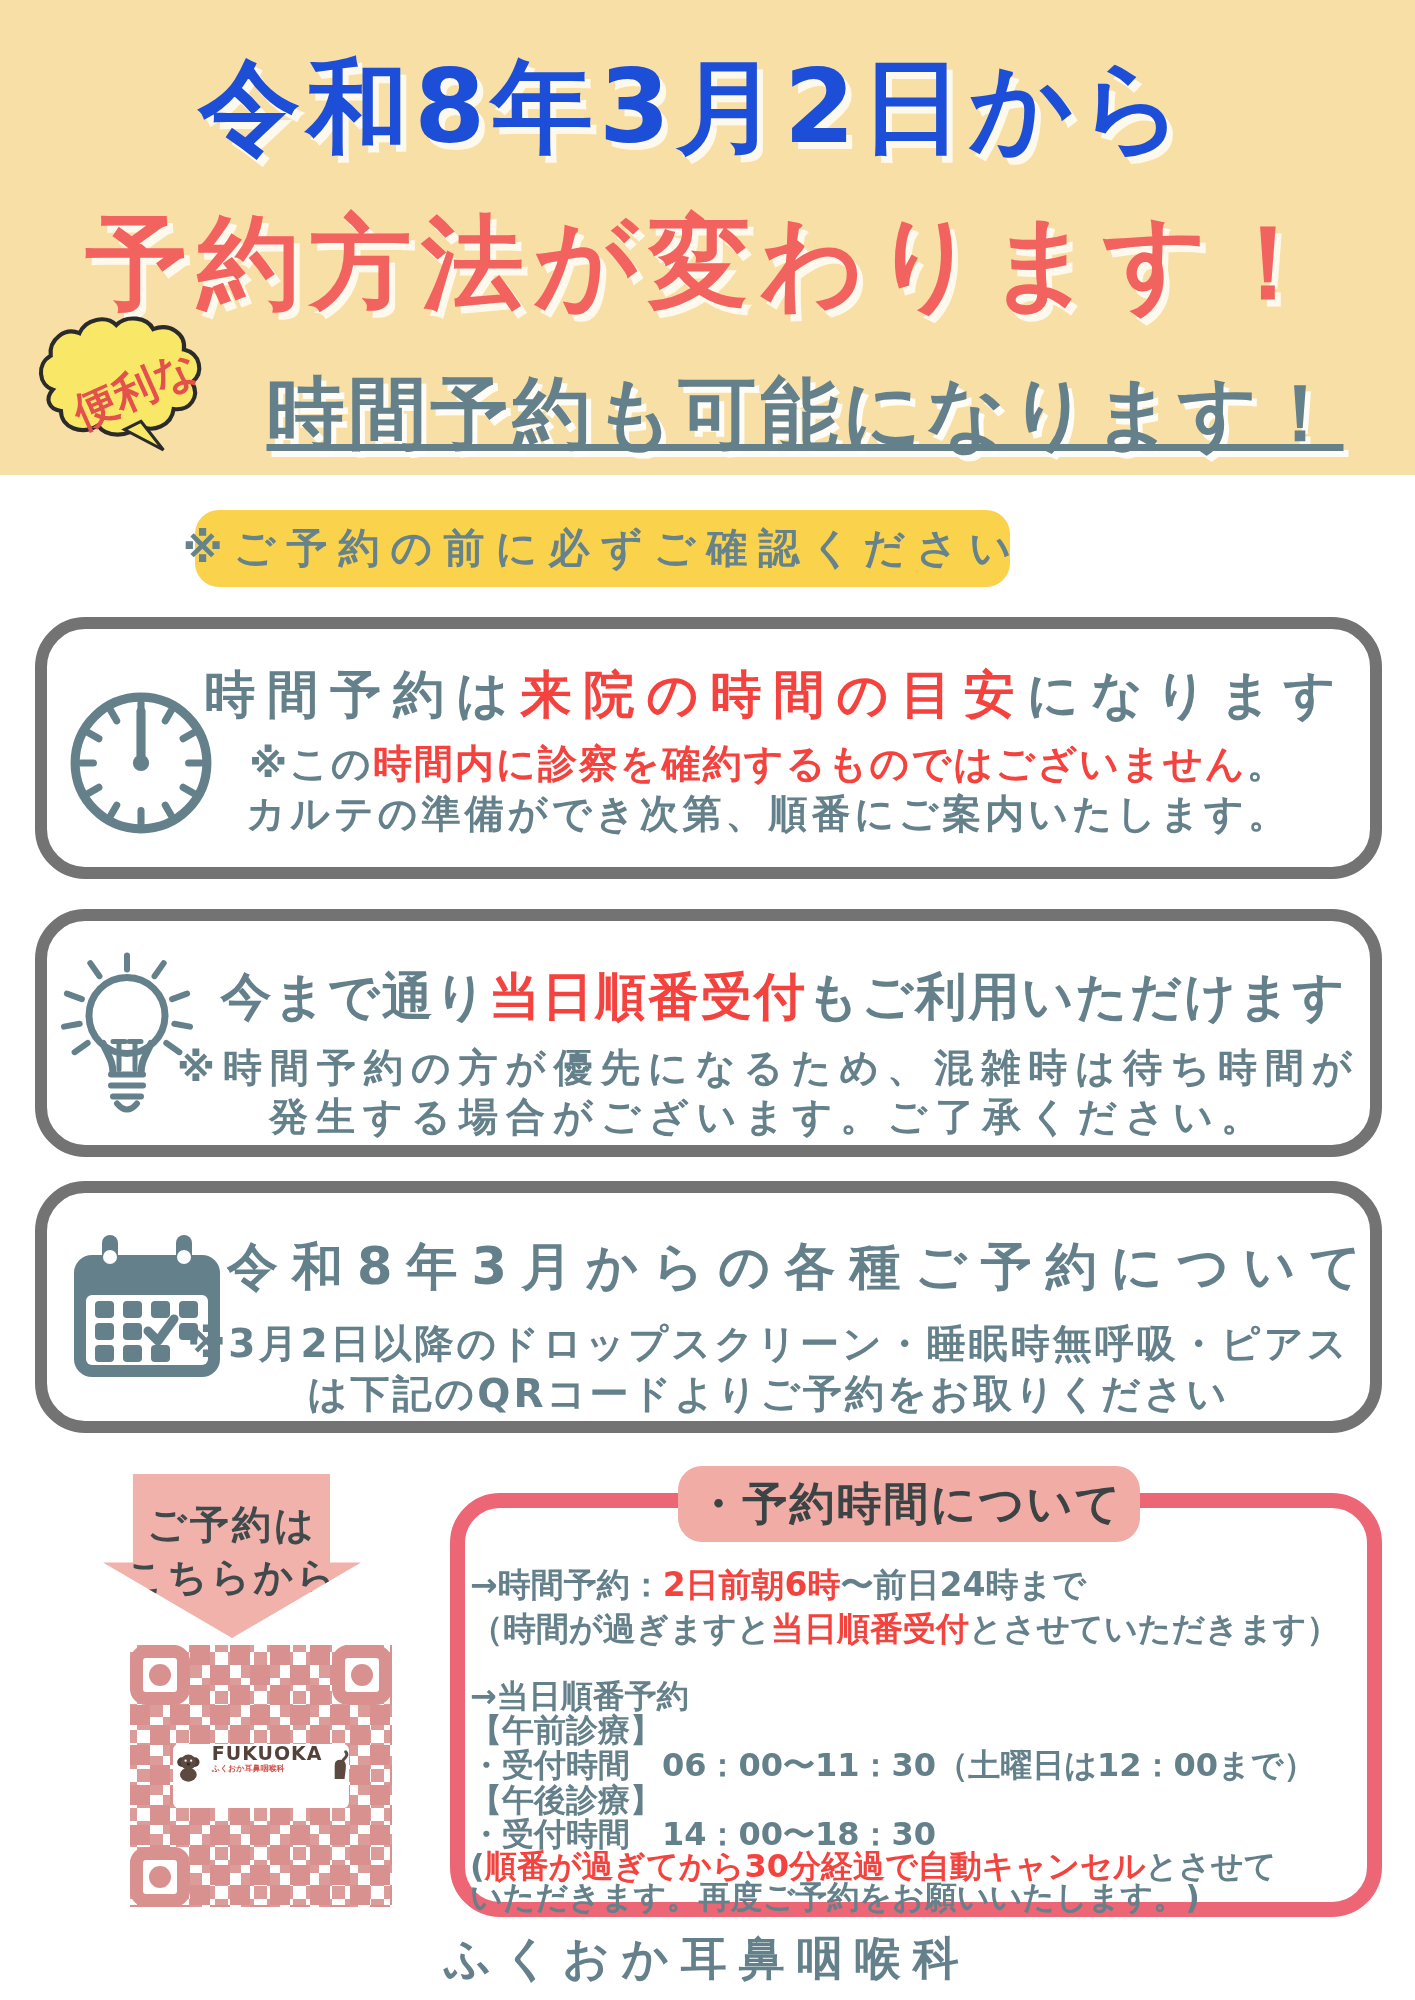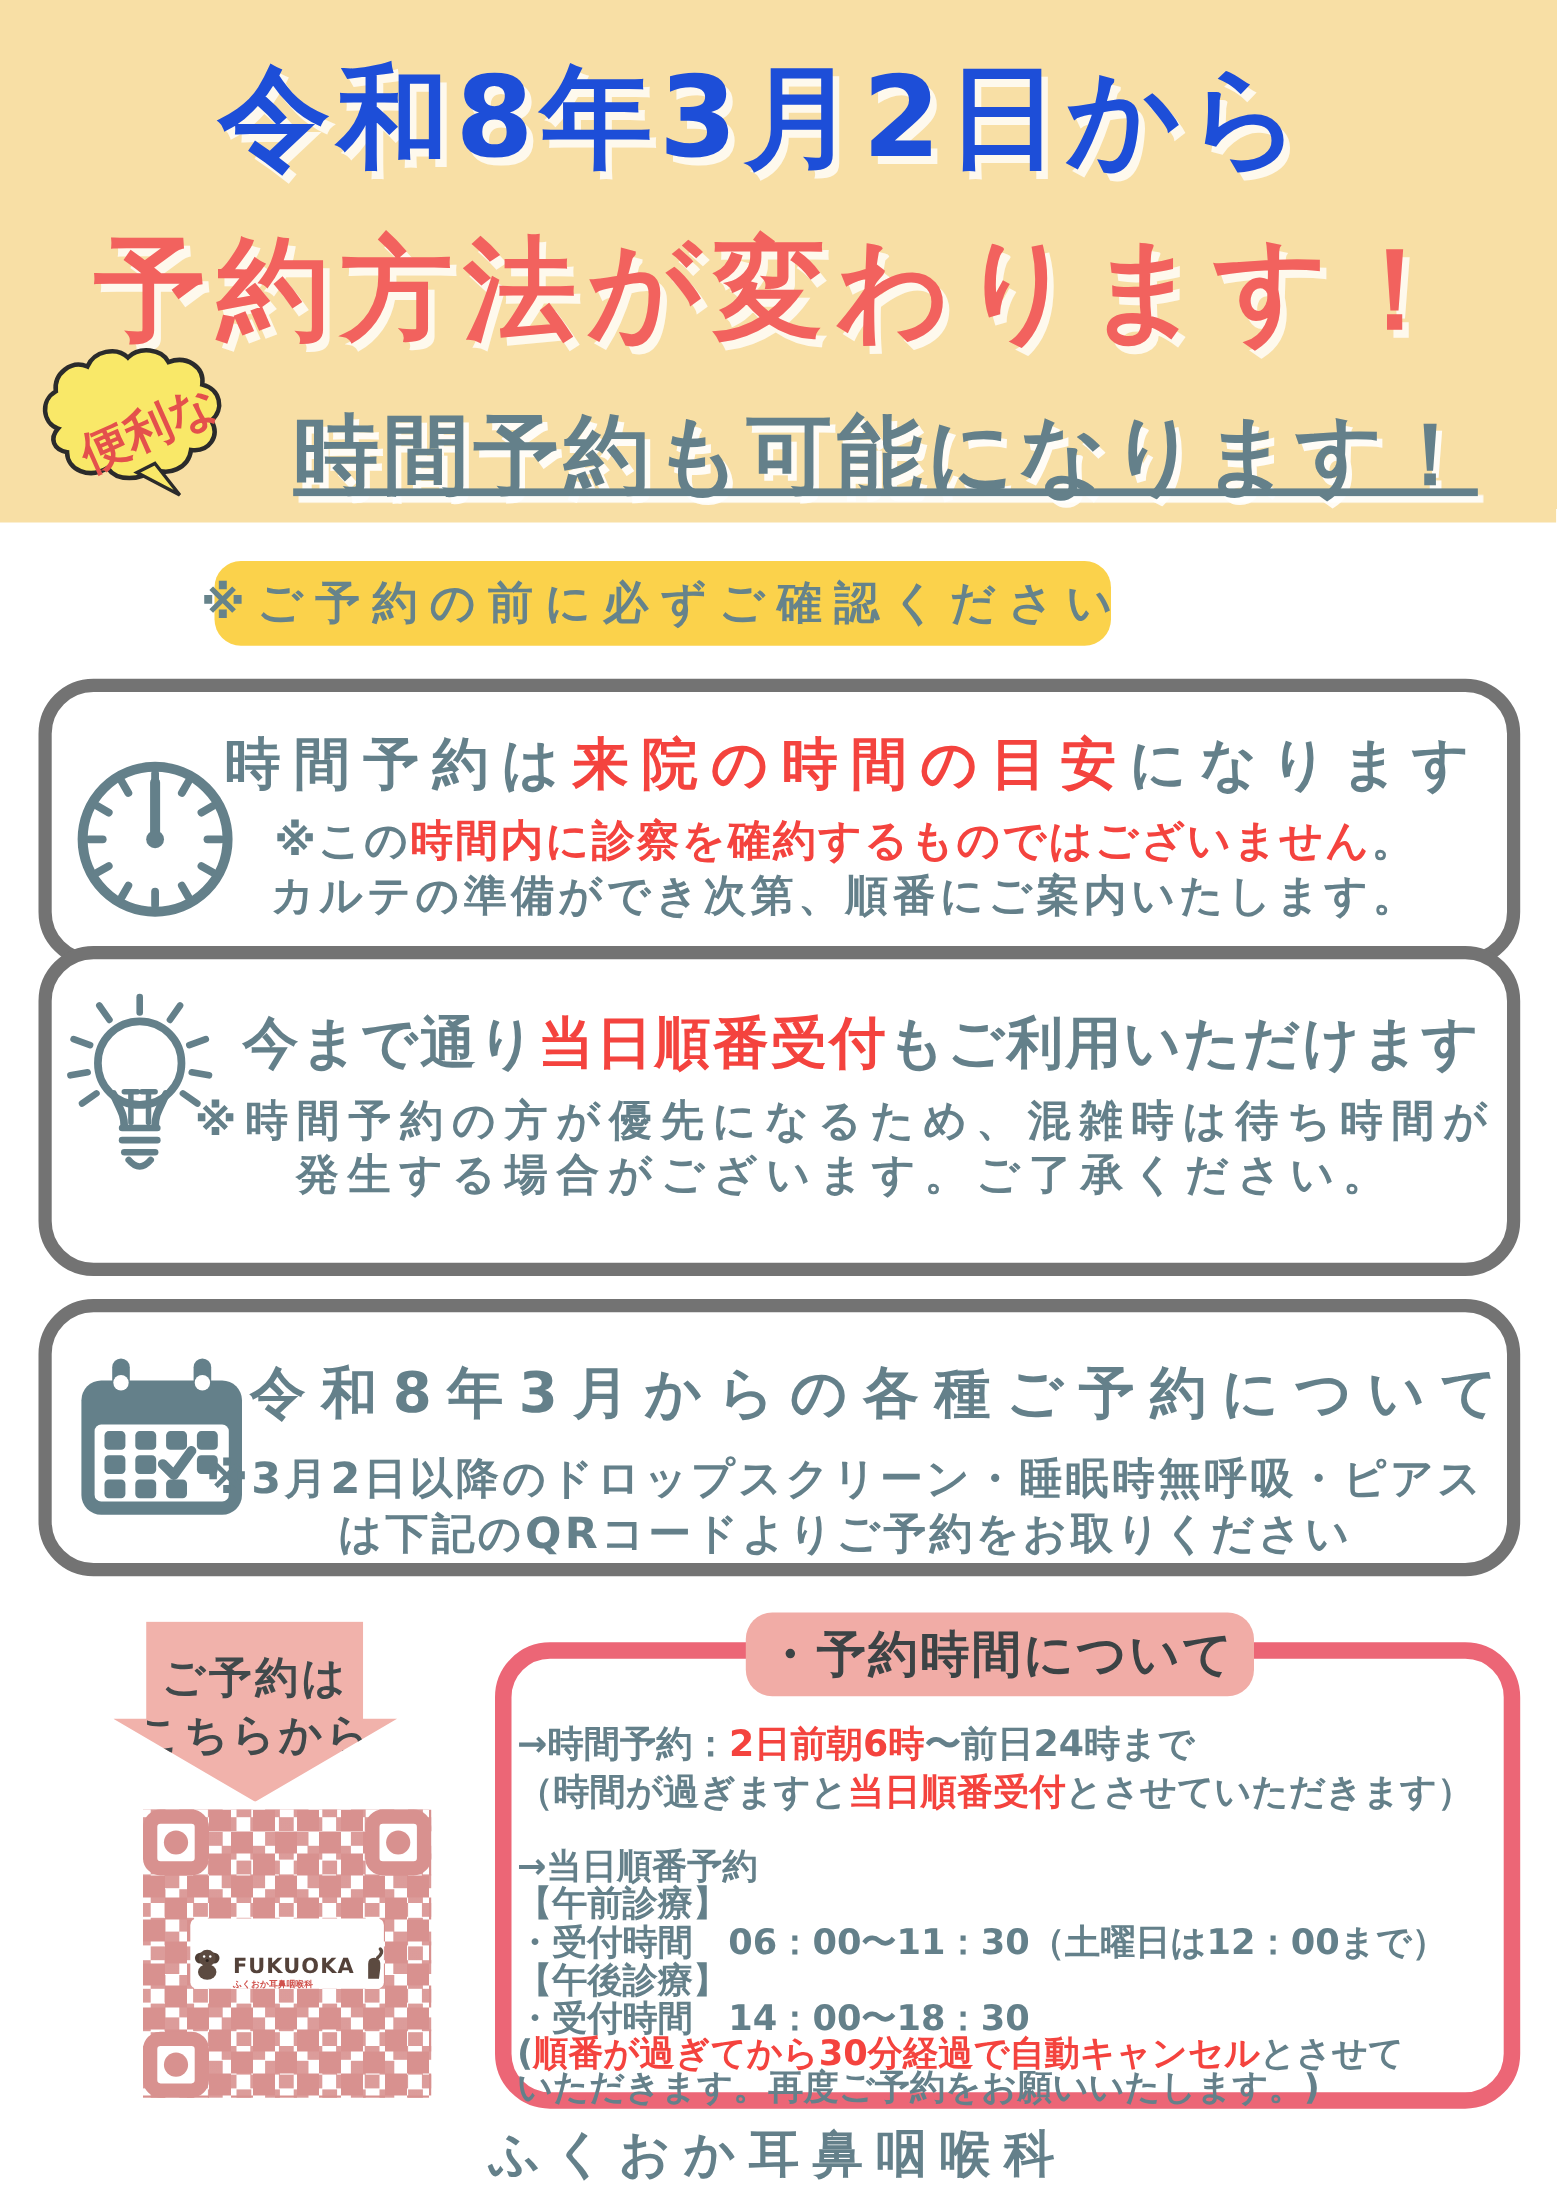--- a/index.html
+++ b/index.html
@@ -21,21 +21,21 @@
 
   
   .notice{position:absolute;left:195px;top:510px;width:815px;height:77px;background:#FBD24B;
           border-radius:24px;display:flex;align-items:center;justify-content:center;
           font-size:41px;color:#66838B;letter-spacing:11px;white-space:nowrap;}
 
   
   .ibox{position:absolute;left:35px;width:1347px;background:#fff;
         border:12px solid #737373;border-radius:50px;box-sizing:border-box;}
   .box1{top:617px;height:262px;}
-  .box2{top:860px;height:300px;}
+  .box2{top:909px;height:248px;}
   .box3{top:1181px;height:252px;}
   .bt{position:absolute;left:150px;right:15px;text-align:center;font-size:51px;
       color:#64808A;white-space:nowrap;}
   .bn{position:absolute;left:128px;right:8px;text-align:center;font-size:39px;
       color:#64808A;white-space:nowrap;}
   .red{color:#F4433E;}
   .gray{color:#64808A;}
   .icon{position:absolute;}
 
   
@@ -50,21 +50,21 @@
         conic-gradient(#D8918F 25%,transparent 25% 50%,#D8918F 50% 75%,transparent 75%),
         conic-gradient(rgba(216,145,143,.9) 25%,transparent 25% 50%,rgba(216,145,143,.9) 50% 75%,transparent 75%);
       background-size:40px 40px,26px 26px;background-position:0 0,7px 7px;}
   .finder{position:absolute;width:60px;height:60px;box-sizing:border-box;background:#fff;
       border:13px solid #D8918F;border-radius:16px;}
   .finder .dot{position:absolute;left:50%;top:50%;transform:translate(-50%,-50%);
       width:22px;height:22px;border-radius:50%;background:#D8918F;}
   .f-tl{left:0;top:0;} .f-tr{right:0;top:0;} .f-bl{left:0;bottom:0;}
   .qr-logo{position:absolute;left:50%;top:50%;transform:translate(-50%,-50%);
       width:176px;height:64px;background:#fff;border-radius:6px;display:flex;
-      align-items:flex-end;justify-content:center;gap:8px;}
+      align-items:flex-start;justify-content:center;gap:8px;}
   .logo-text{display:flex;flex-direction:column;line-height:1;}
   .logo-name{font-size:19px;color:#54423A;letter-spacing:1px;}
   .logo-sub{font-size:8px;color:#D0524D;margin-top:2px;}
 
   
   .resbox{position:absolute;left:450px;top:1493px;width:932px;height:424px;background:#fff;
           border:15px solid #EC6676;border-radius:50px;box-sizing:border-box;}
   .res-pill{position:absolute;left:678px;top:1466px;width:462px;height:76px;background:#F1ACA6;
           border-radius:24px;display:flex;align-items:center;justify-content:center;
           font-size:45px;color:#3C4345;letter-spacing:2px;z-index:2;white-space:nowrap;}

